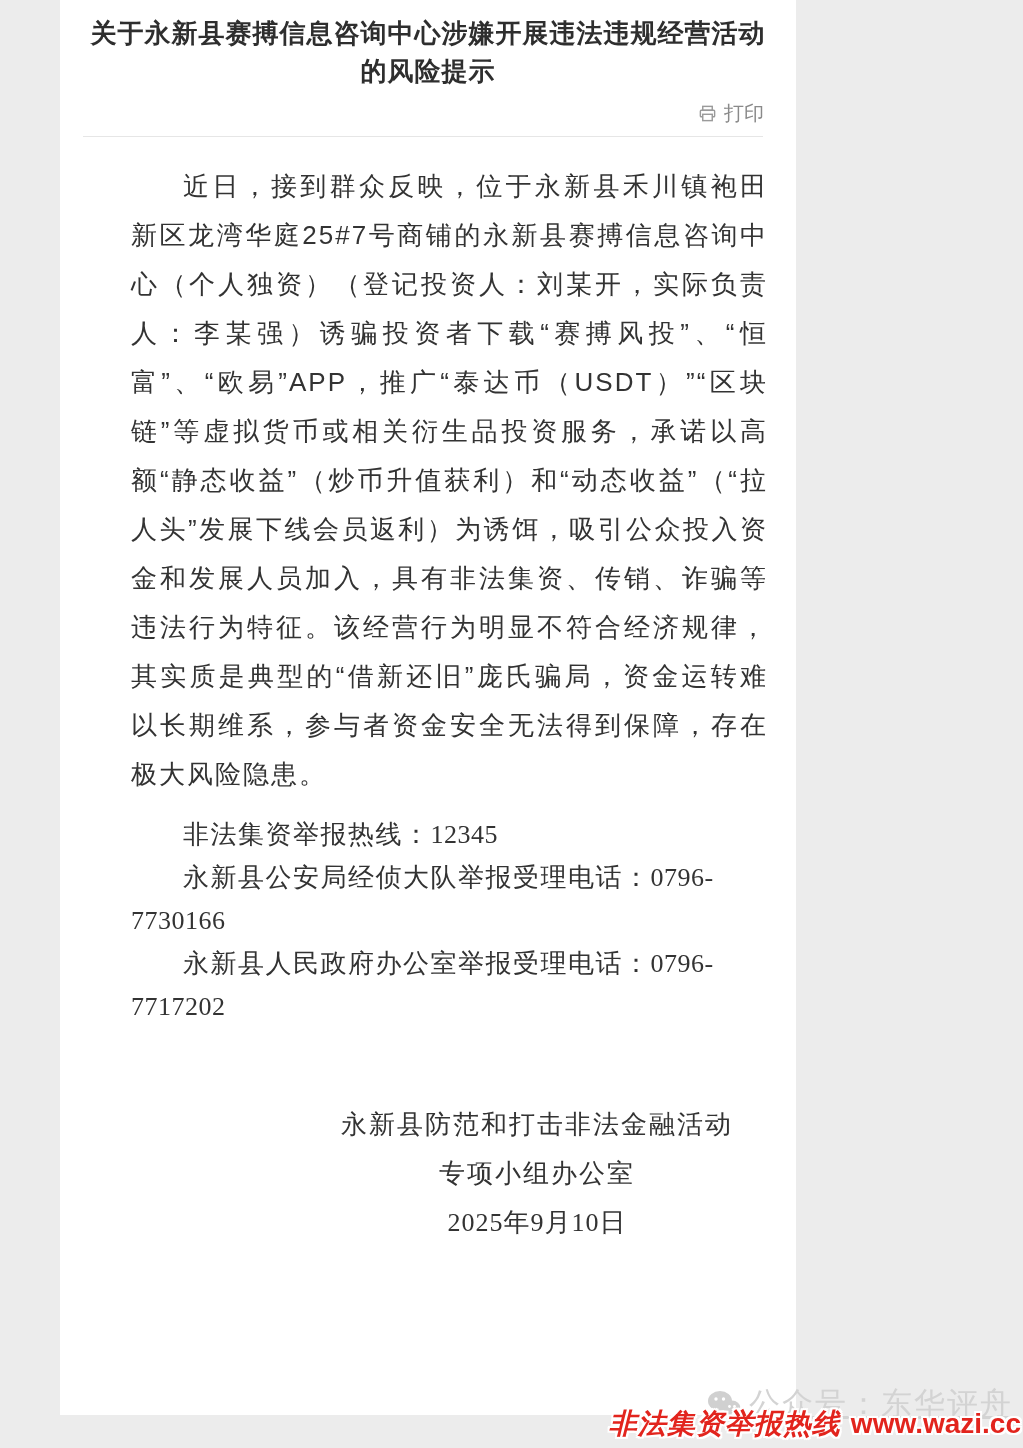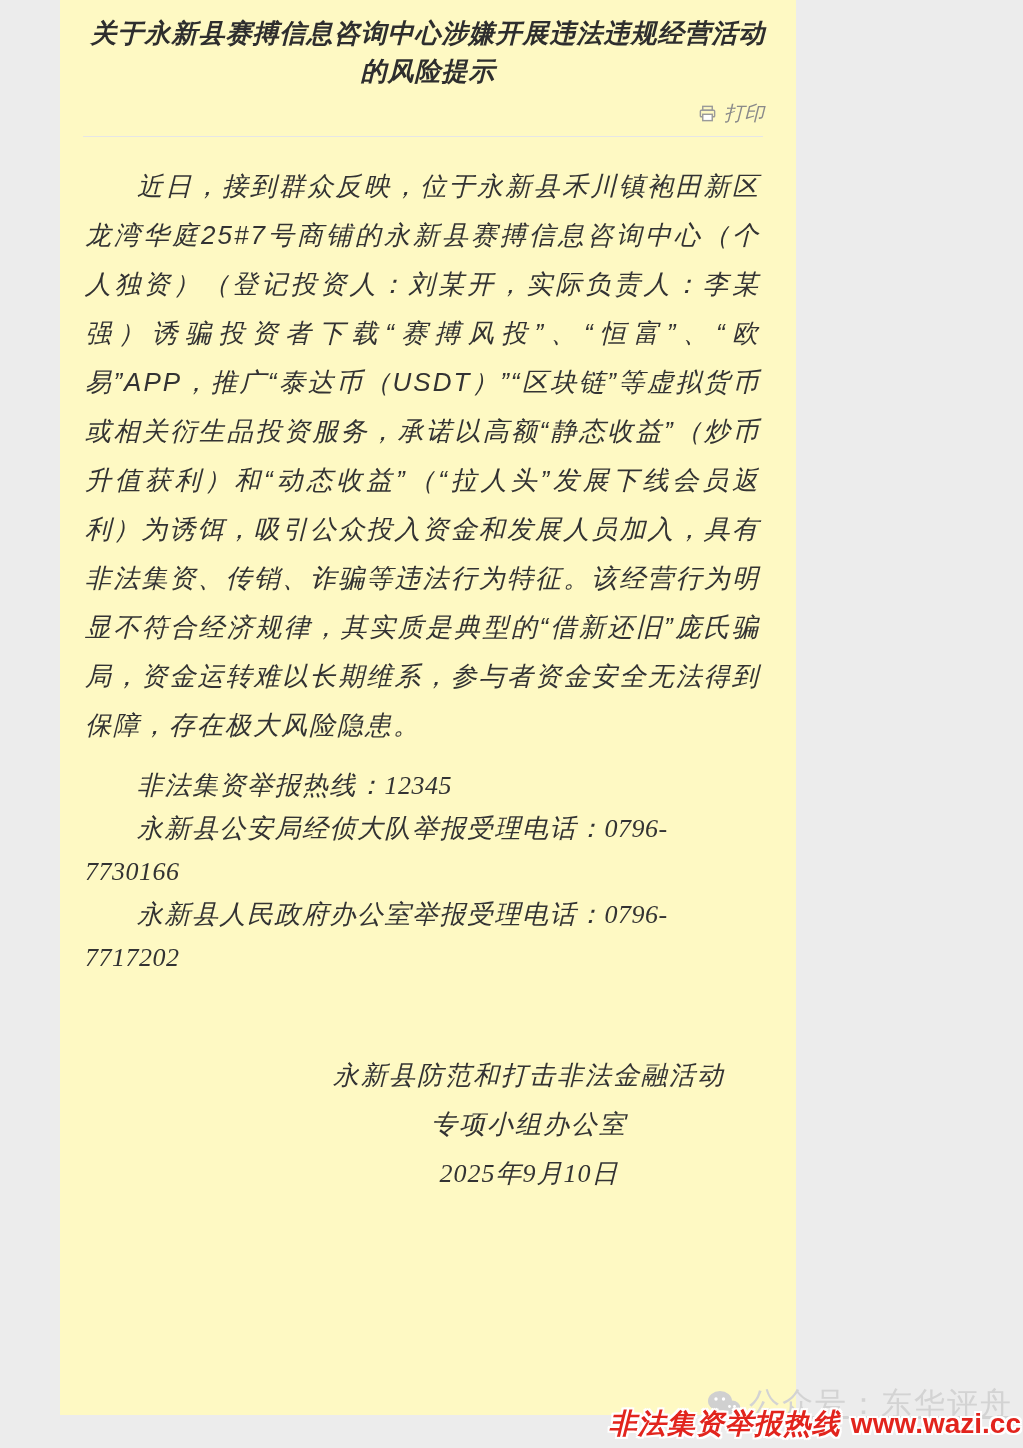--- a/index.html
+++ b/index.html
@@ -7,22 +7,21 @@
     width: 1023px; height: 1448px;
     background: #ececec;
     font-family: "Liberation Sans", "DejaVu Sans", sans-serif;
     overflow: hidden;
     position: relative;
   }
   .card {
     position: absolute;
     left: 60px; top: 0;
     width: 736px; height: 1415px;
-    background: #fef9c3;
-    font-style: italic;
+    background: #ffffff;
   }
   .doc-title {
     padding: 14px 30px 0 30px;
     text-align: center;
     font-size: 26px;
     font-weight: bold;
     color: #2e2e2e;
     letter-spacing: 1px;
     line-height: 38px;
   }
@@ -40,22 +39,23 @@
     color: #8a8a8a;
     font-size: 20px;
     cursor: pointer;
   }
   .divider {
     height: 1px;
     background: #e6e6e6;
     margin: 0 33px 0 23px;
   }
   .content {
-    padding: 11px 36px 0 25px;
+    padding: 11px 28px 0 25px;
     color: #333333;
+    margin-left: 46px;
   }
   .content p.body-par {
     font-size: 26px;
     line-height: 49px;
     letter-spacing: 2px;
     text-align: justify;
     text-indent: 2em;
     margin-top: 14px;
     color: #333333;
   }

